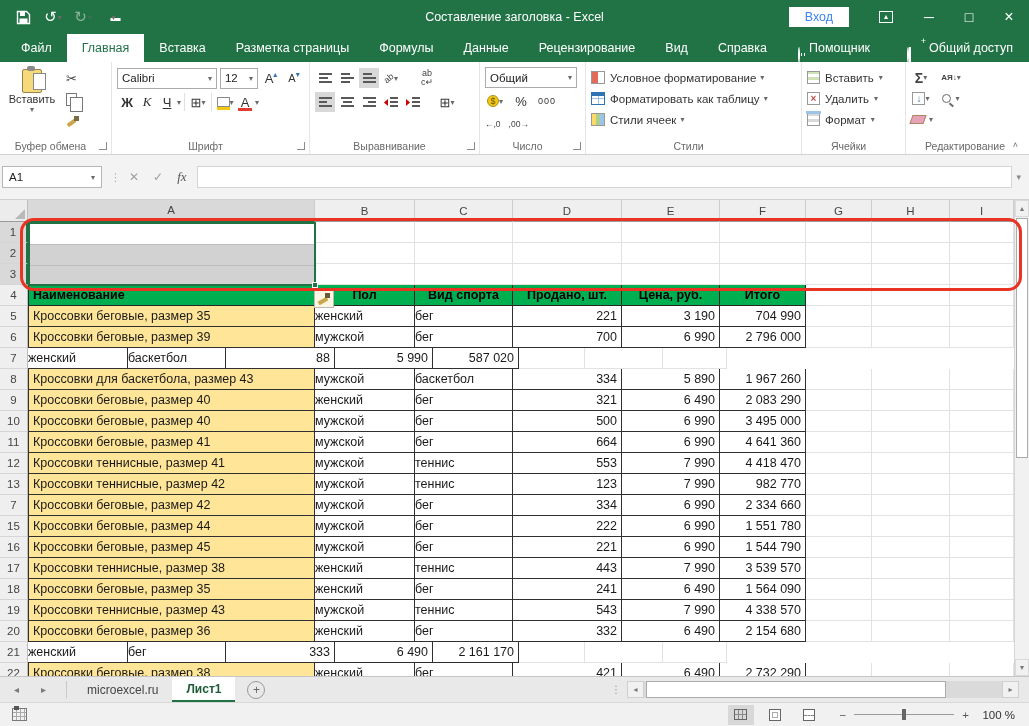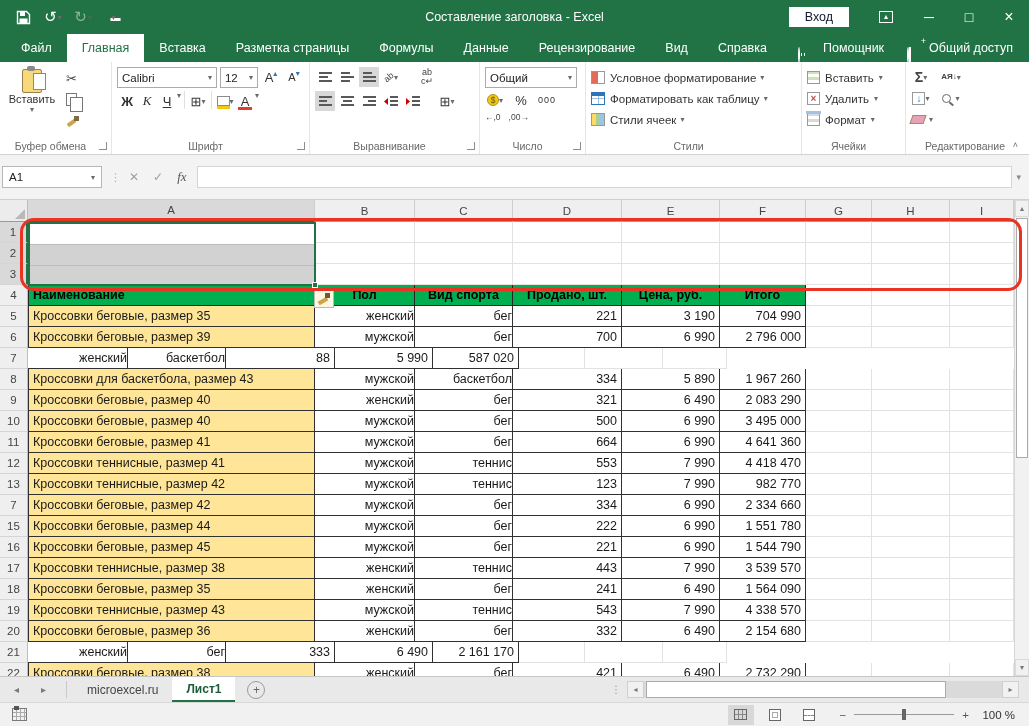--- a/index.html
+++ b/index.html
@@ -8,48 +8,48 @@
 
   
   .titlebar{position:absolute;top:0;left:0;width:1029px;height:34px;background:#217346;display:flex;align-items:center;color:#fff}
   .qat{display:flex;align-items:center;gap:4px;margin-left:10px;z-index:2}
   .qbtn{width:26px;height:24px;display:flex;align-items:center;justify-content:center;font-size:15px;color:#fff}
   .qbtn svg{display:block}
   .qbtn .dd{font-size:8px;margin-left:1px}
   .dim{opacity:.45}
   .win-title{position:absolute;left:0;right:0;top:0;height:34px;line-height:34px;text-align:center;font-size:12.5px;color:#fff;pointer-events:none}
   .tb-right{margin-left:auto;display:flex;align-items:center;z-index:2}
-  .signin{background:#fff;color:#0f172a;font-size:12.5px;padding:3px 16px;margin-right:22px;cursor:pointer}
+  .signin{background:#fff;color:#3b82f6;font-size:12.5px;padding:3px 16px;margin-right:22px;cursor:pointer}
   .ribopt{width:30px;height:24px;display:flex;align-items:center;justify-content:center;margin-right:8px}
   .ribopt .bx{width:14px;height:12px;border:1px solid #fff;position:relative;font-size:8px;text-align:center;line-height:10px}
   .winbtn{width:40px;height:34px;display:flex;align-items:center;justify-content:center;font-size:14px;color:#fff}
 
   
   .tabrow{position:absolute;top:34px;left:0;width:1029px;height:28px;background:#217346;display:flex;align-items:flex-end;color:#fff}
   .tabs{display:flex;margin-left:6px}
   .tabs .rtab{padding:0 15px;line-height:28px;font-size:12.5px;white-space:nowrap;cursor:pointer}
   .tabs div.rtab:nth-of-type(2){background:#fff;color:#217346}
-  .assist{display:flex;align-items:center;gap:14px;margin-left:16px;line-height:28px;font-size:12.5px}
+  .assist{display:flex;align-items:center;gap:0;margin-left:16px;line-height:28px;font-size:12.5px}
   .share{margin-left:auto;display:flex;align-items:center;gap:7px;margin-right:16px;line-height:28px;font-size:12.5px}
   .bulb{width:11px;height:15px;position:relative}
   .bulb .g{width:11px;height:11px;border:1.4px solid #fff;border-radius:50%}
   .bulb .s{position:absolute;left:3.5px;bottom:0;width:4px;height:3px;border-left:1.4px solid #fff;border-right:1.4px solid #fff}
   .person{width:15px;height:15px;position:relative}
   .person .h{width:7px;height:7px;border:1.4px solid #fff;border-radius:50%;margin:0 auto}
   .person .b{width:13px;height:5px;border:1.4px solid #fff;border-bottom:none;border-radius:7px 7px 0 0;margin-top:1px}
   .person .p{position:absolute;right:-4px;bottom:1px;font-size:9px}
 
   
   .ribbon{position:absolute;top:62px;left:0;width:1029px;height:93px;background:#fff;border-bottom:1px solid #d2d2d2;display:flex}
   .rgroup{position:relative;height:100%;border-right:1px solid #e6e6e6;padding:5px 5px 18px 5px}
   .glabel{position:absolute;bottom:2px;left:0;right:10px;text-align:center;font-size:10.5px;color:#696969;white-space:nowrap}
   .dlg{position:absolute;bottom:4px;right:4px;width:8px;height:8px;border-right:1.5px solid #8c8c8c;border-bottom:1.5px solid #8c8c8c}
   .dd{color:#6a6a6a;font-size:8px}
   .mini{display:flex;align-items:center;justify-content:center;height:20px;padding:0 3px;color:#444;cursor:pointer}
-  .rowline{display:flex;height:22px}
+  .rowline{display:flex;align-items:center;height:22px}
   
   .g-clip{width:112px;display:flex}
   .pastebig{width:54px;display:flex;flex-direction:column;align-items:center;font-size:11px;color:#333;cursor:pointer}
   .clipicon{width:20px;height:24px;position:relative;margin-top:2px}
   .clipicon .board{position:absolute;inset:0;background:#f6d97a;border:1px solid #9a8147;border-radius:2px}
   .clipicon .clipt{position:absolute;top:-3px;left:5px;width:8px;height:5px;background:#8a8a8a;border-radius:2px}
   .clipicon .page{position:absolute;right:-4px;top:4px;width:13px;height:17px;background:#fff;border:1px solid #888}
   .clipcol{display:flex;flex-direction:column;gap:2px;margin-left:4px;margin-top:2px}
   .clipcol .mini{justify-content:flex-start;font-size:13px;height:19px}
   .copyic{width:11px;height:13px;border:1px solid #777;background:#fff;position:relative}
@@ -126,21 +126,21 @@
   .letters div.cl:nth-of-type(7){width:66px}
   .letters div.cl:nth-of-type(8){width:78px}
   .letters div.cl:nth-of-type(9){width:64px}
   .row{display:flex;height:21px}
   .rn{width:28px;background:#efefef;border-right:1px solid #bdbdbd;border-bottom:1px solid #d5d5d5;text-align:center;line-height:21px;font-size:11.5px;color:#454545;cursor:pointer}
   .selrn{background:#d9d9d9;border-right:2px solid #217346;line-height:21px}
   .c{height:21px;border-right:1px solid #e2e2e2;border-bottom:1px solid #e2e2e2;font-size:12.5px;line-height:20px;color:#1a1a1a;cursor:cell;overflow:hidden;white-space:nowrap}
   .ca{width:287px}.cb{width:100px}.cc{width:98px}.cd{width:109px}.ce2{width:98px}.cf{width:86px}.cg{width:66px}.chh{width:78px}.ci{width:64px}
   .t{border-right:1px solid #303030;border-bottom:1px solid #303030}
   .ya{background:#ffe598;padding-left:4px}
-  .ctr{text-align:right}
+  .ctr{text-align:left}
   .rt{text-align:right;padding-right:4px}
   .hdrcells{display:flex}
   .hdrcells div.hc{height:21px;background:#00b050;font-weight:bold;font-size:12.5px;line-height:20px;color:#000;text-align:center;border-right:1px solid #262626;border-bottom:1px solid #262626;cursor:cell;overflow:hidden}
   .hdrcells div.hc:nth-of-type(1){width:287px;text-align:left;padding-left:4px;border-left:1px solid #262626}
   .hdrcells div.hc:nth-of-type(2){width:100px}
   .hdrcells div.hc:nth-of-type(3){width:98px}
   .hdrcells div.hc:nth-of-type(4){width:109px}
   .hdrcells div.hc:nth-of-type(5){width:98px}
   .hdrcells div.hc:nth-of-type(6){width:86px}
   .lft{border-left:1px solid #303030}

